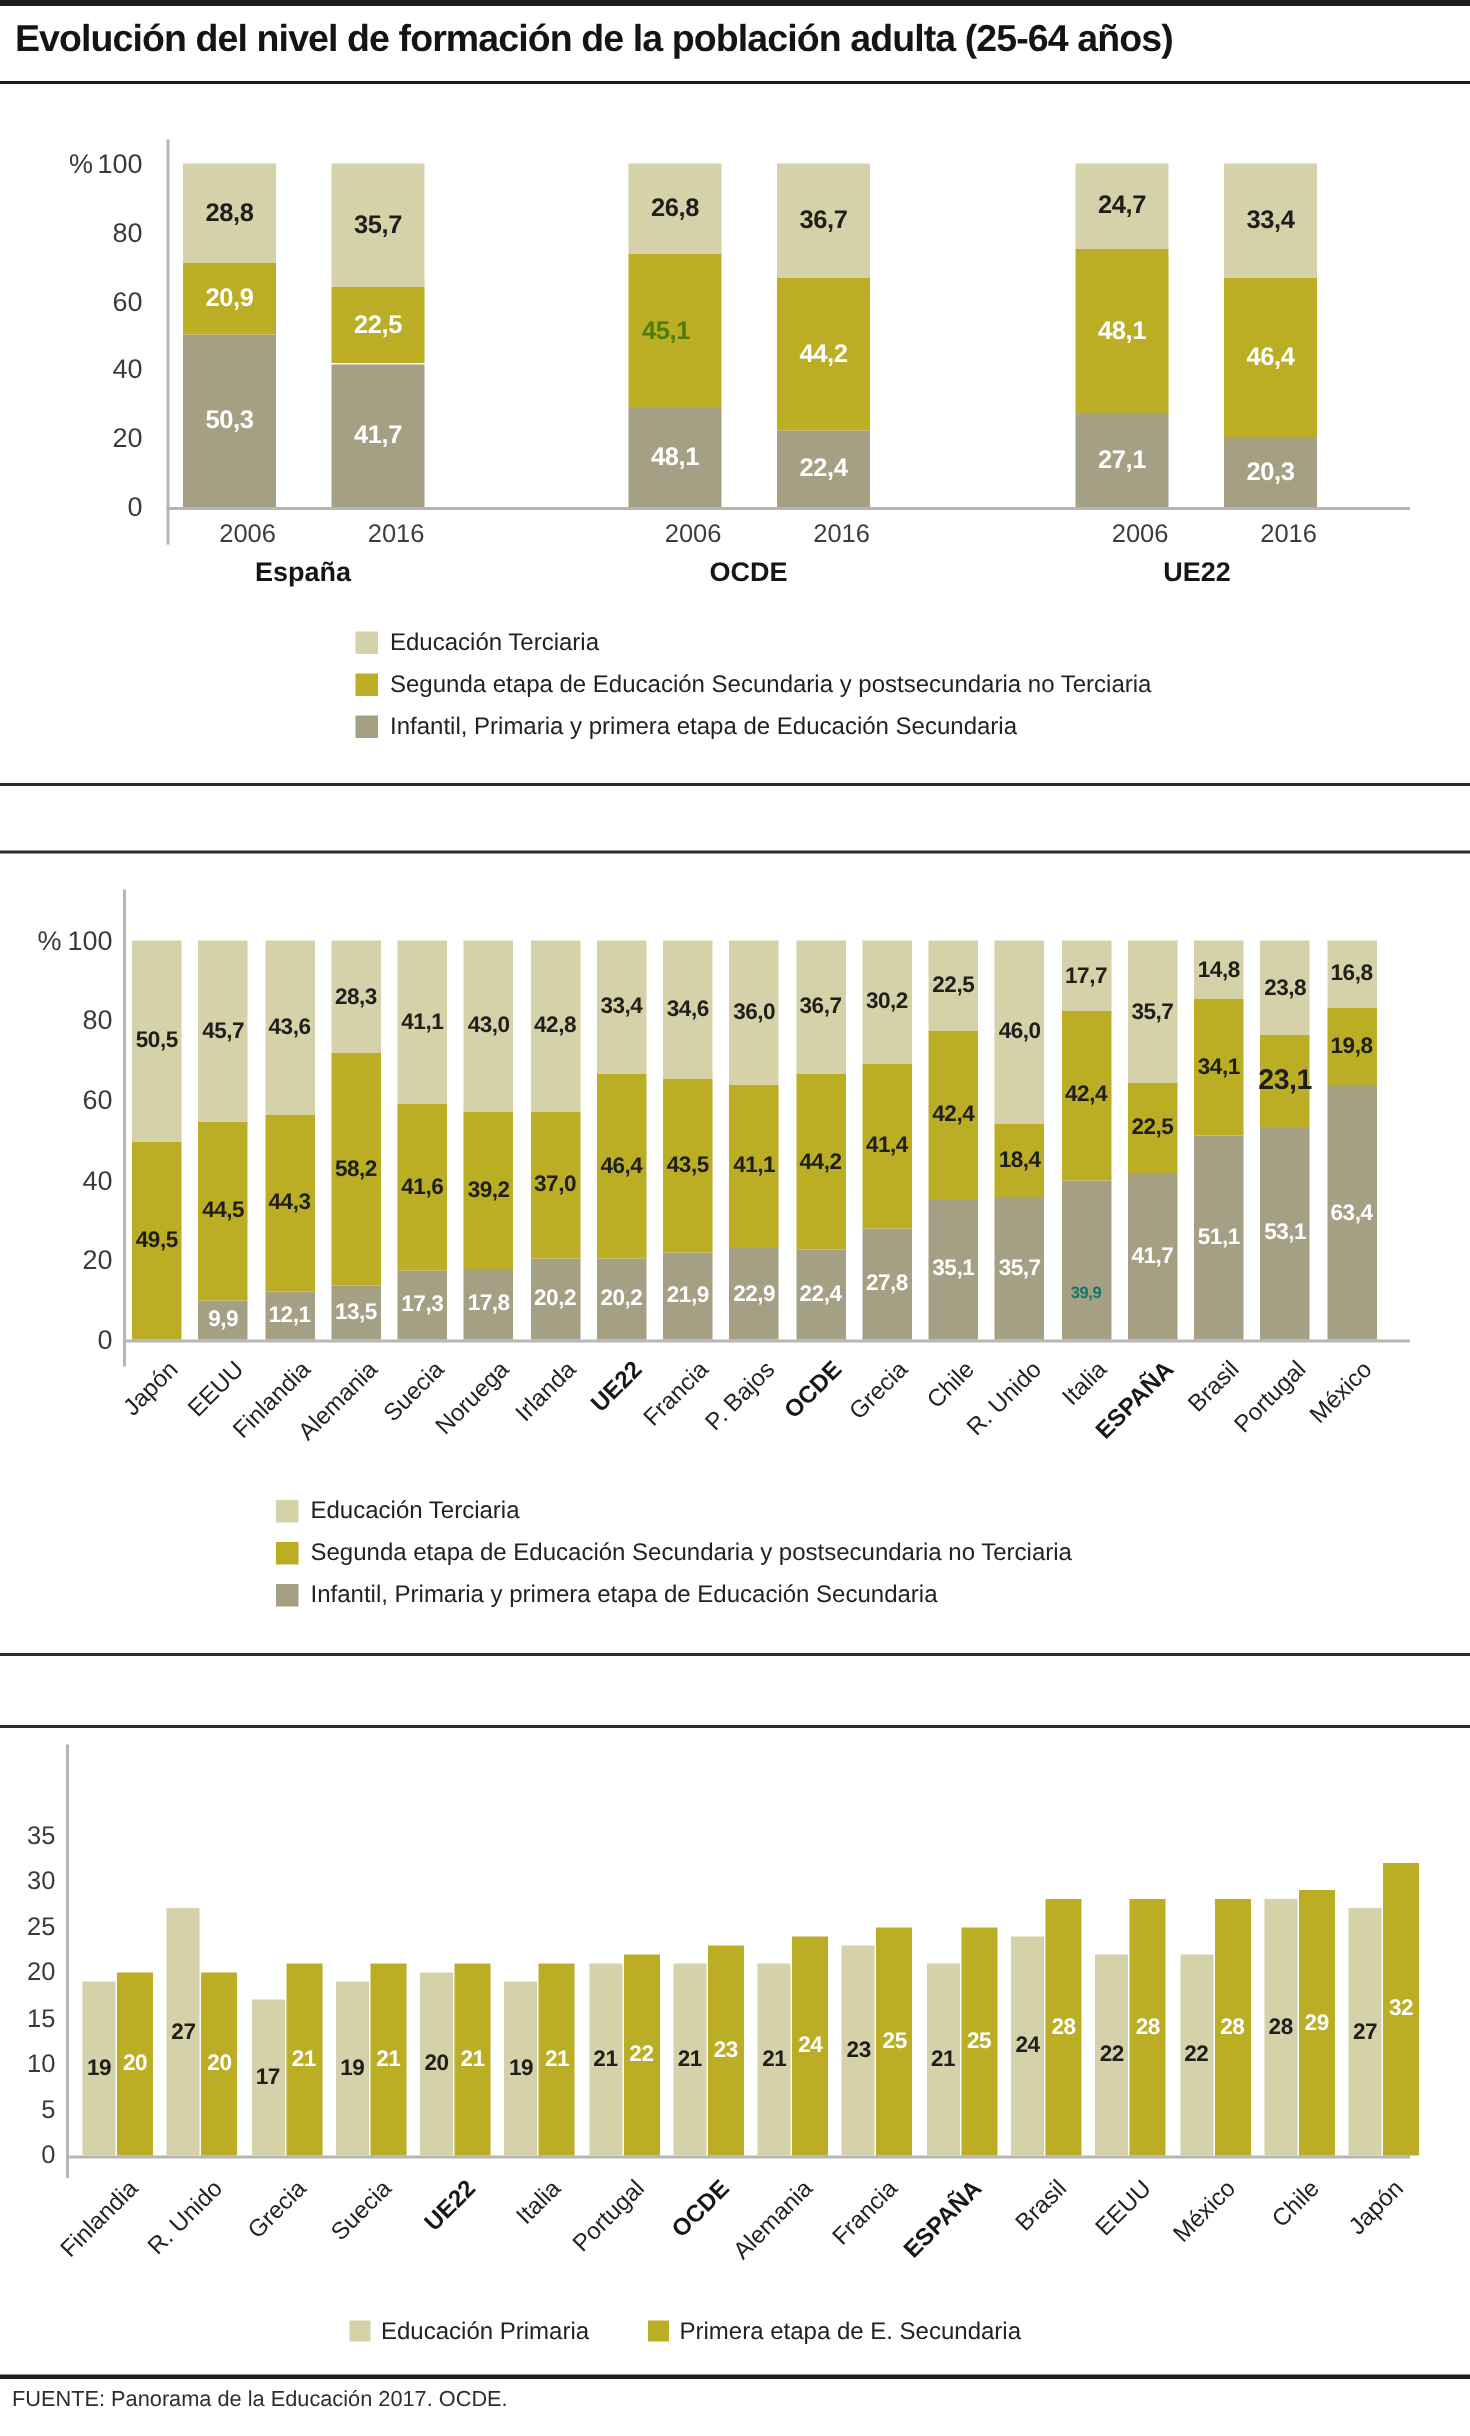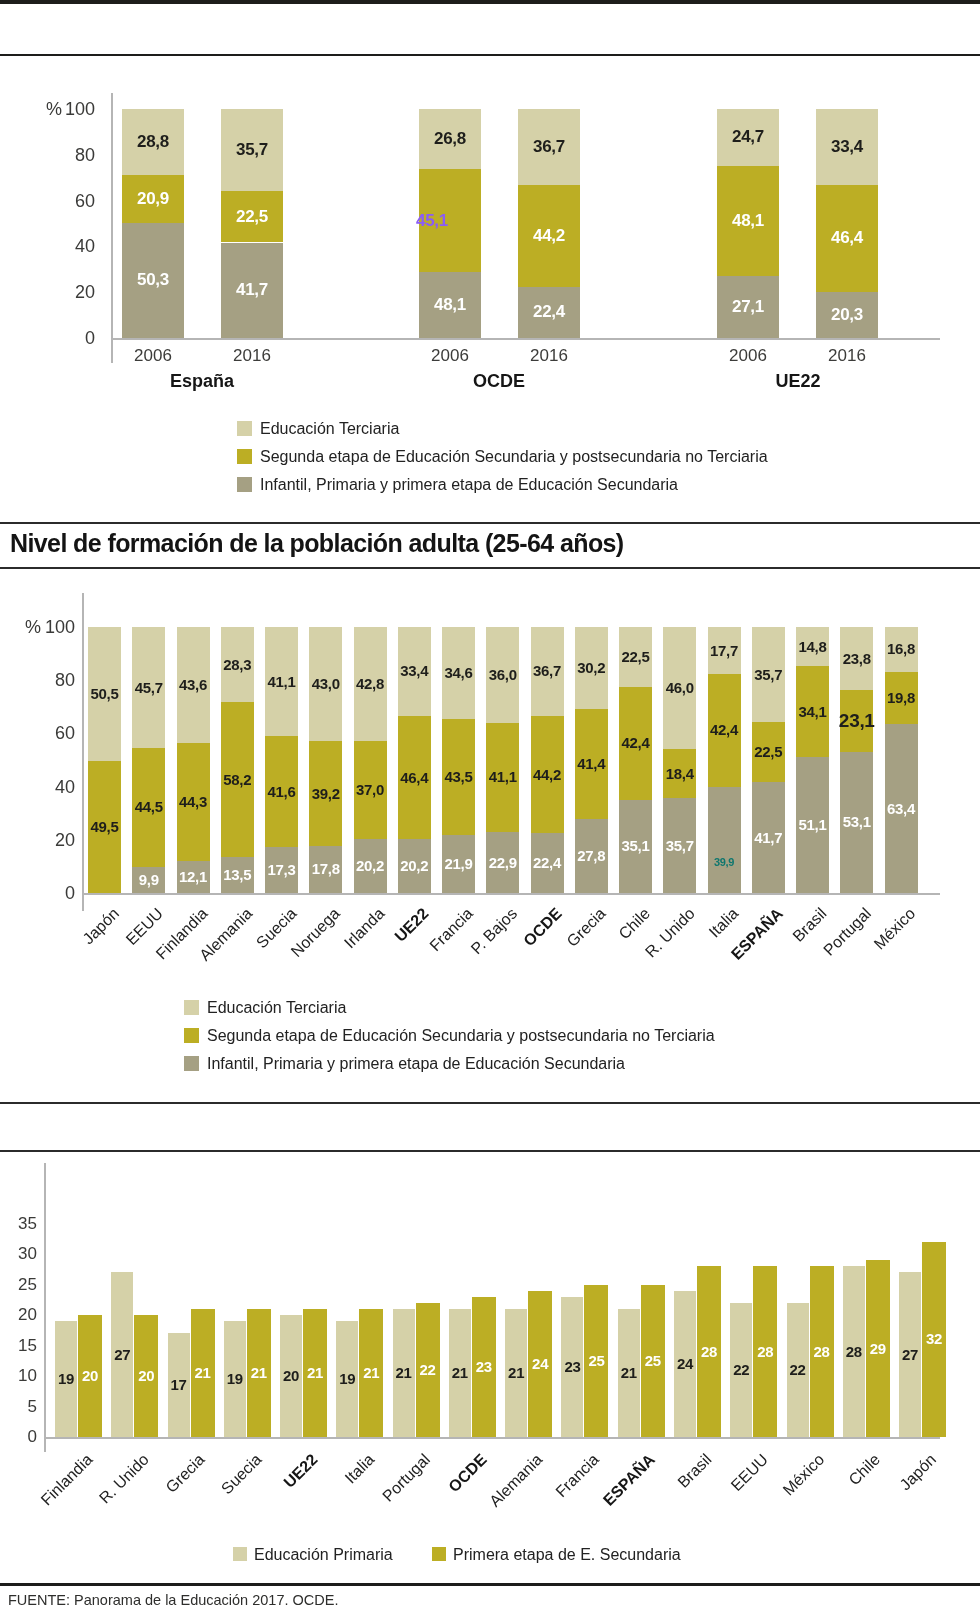--- a/index.html
+++ b/index.html
@@ -6,34 +6,35 @@
   #page{position:relative;width:980px;height:1624px;background:#fff;overflow:hidden;
         font-family:"Liberation Sans","DejaVu Sans",sans-serif;}
   .rule{position:absolute;background:#1d1d1b;}
   .title{position:absolute;margin:0;font-weight:700;color:#141414;letter-spacing:-0.6px;
          font-size:25px;white-space:nowrap;}
   .layer{position:absolute;inset:0;}
   .tick{position:absolute;text-align:right;color:#3a3a38;font-size:18px;line-height:20px;}
   .unit{position:absolute;color:#3a3a38;font-size:18px;line-height:20px;}
   .seg{position:absolute;}
   .val{position:absolute;text-align:center;font-weight:700;letter-spacing:-0.3px;line-height:20px;}
-  .xcat{position:absolute;text-align:center;color:#3c3c3a;font-size:17px;line-height:18px;}
+  .xcat{position:absolute;text-align:right;color:#3c3c3a;font-size:17px;line-height:18px;}
   .grouplab{position:absolute;text-align:center;color:#161616;font-weight:700;font-size:18px;line-height:19px;}
   .xrot{position:absolute;white-space:nowrap;transform:rotate(-45deg);transform-origin:100% 50%;
         font-size:16px;color:#222;height:18px;line-height:18px;text-align:right;}
   .axis{position:absolute;background:#b5b5b5;}
   .leg-sw{position:absolute;}
   .leg-tx{position:absolute;color:#222;font-size:16px;line-height:18px;white-space:nowrap;}
   .source{position:absolute;left:8px;top:1592px;font-size:14.5px;color:#2e2e2c;}
 </style>
 </head>
 <body>
 
 <div id="page">
   <div class="rule" style="left:0;top:0;width:980px;height:4px;"></div>
+  <h1 class="title" style="left:10px;top:12px;">Evolución del nivel de formación de la población adulta (25-64 años)</h1>
   <div class="rule" style="left:0;top:54px;width:980px;height:2px;"></div>
 
   <div class="layer" id="chart1">
       <div class="axis" style="left: 111px; top: 93px; width: 1.5px; height: 270px;"></div>
       <div class="axis" style="left: 111px; top: 338px; width: 829px; height: 1.5px;"></div>
       <div class="tick" style="left: 35px; top: 99px; width: 60px; font-size: 18px;">100</div>
       <div class="tick" style="left: 35px; top: 144.8px; width: 60px; font-size: 18px;">80</div>
       <div class="tick" style="left: 35px; top: 190.6px; width: 60px; font-size: 18px;">60</div>
       <div class="tick" style="left: 35px; top: 236.4px; width: 60px; font-size: 18px;">40</div>
       <div class="tick" style="left: 35px; top: 282.2px; width: 60px; font-size: 18px;">20</div>
@@ -50,21 +51,21 @@
       <div class="val" style="left: 205px; top: 280.253px; width: 94px; color: rgb(255, 255, 255); font-size: 17px;">41,7</div>
       <div class="seg" style="left: 221px; top: 190.982px; width: 62px; height: 51.525px; background: rgb(188, 174, 36);"></div>
       <div class="val" style="left: 205px; top: 206.744px; width: 94px; color: rgb(255, 255, 255); font-size: 17px;">22,5</div>
       <div class="seg" style="left: 221px; top: 109px; width: 62px; height: 81.982px; background: rgb(213, 209, 168);"></div>
       <div class="val" style="left: 205px; top: 139.991px; width: 94px; color: rgb(30, 30, 27); font-size: 17px;">35,7</div>
       <div class="xcat" style="left: 221px; top: 347px; width: 62px;">2016</div>
       <div class="grouplab" style="left: 132px; top: 372px; width: 140px;">España</div>
       <div class="seg" style="left: 419px; top: 272.277px; width: 62px; height: 65.723px; background: rgb(165, 160, 131);"></div>
       <div class="val" style="left: 403px; top: 295.138px; width: 94px; color: rgb(255, 255, 255); font-size: 17px;">48,1</div>
       <div class="seg" style="left: 419px; top: 168.998px; width: 62px; height: 103.279px; background: rgb(188, 174, 36);"></div>
-      <div class="val" style="left: 385px; top: 210.637px; width: 94px; color: #8b5cf6; font-size: 17px; text-align: center;">45,1</div>
+      <div class="val" style="left: 397px; top: 210.637px; width: 94px; color: #4d7c0f; font-size: 17px; text-align: center;">45,1</div>
       <div class="seg" style="left: 419px; top: 109px; width: 62px; height: 59.998px; background: rgb(213, 209, 168);"></div>
       <div class="val" style="left: 403px; top: 128.999px; width: 94px; color: rgb(30, 30, 27); font-size: 17px;">26,8</div>
       <div class="xcat" style="left: 419px; top: 347px; width: 62px;">2006</div>
       <div class="seg" style="left: 518px; top: 286.704px; width: 62px; height: 51.296px; background: rgb(165, 160, 131);"></div>
       <div class="val" style="left: 502px; top: 302.352px; width: 94px; color: rgb(255, 255, 255); font-size: 17px;">22,4</div>
       <div class="seg" style="left: 518px; top: 185.486px; width: 62px; height: 101.218px; background: rgb(188, 174, 36);"></div>
       <div class="val" style="left: 502px; top: 226.095px; width: 94px; color: rgb(255, 255, 255); font-size: 17px;">44,2</div>
       <div class="seg" style="left: 518px; top: 109px; width: 62px; height: 76.486px; background: rgb(213, 209, 168);"></div>
       <div class="val" style="left: 502px; top: 137.243px; width: 94px; color: rgb(30, 30, 27); font-size: 17px;">36,7</div>
       <div class="xcat" style="left: 518px; top: 347px; width: 62px;">2016</div>
@@ -88,21 +89,20 @@
   <div class="layer" id="legend1">
       <div class="leg-sw" style="left: 237px; top: 421px; width: 15px; height: 15px; background: rgb(213, 209, 168);"></div>
       <div class="leg-tx" style="left: 260px; top: 420px;">Educación Terciaria</div>
       <div class="leg-sw" style="left: 237px; top: 449px; width: 15px; height: 15px; background: rgb(188, 174, 36);"></div>
       <div class="leg-tx" style="left: 260px; top: 448px;">Segunda etapa de Educación Secundaria y postsecundaria no Terciaria</div>
       <div class="leg-sw" style="left: 237px; top: 477px; width: 15px; height: 15px; background: rgb(165, 160, 131);"></div>
       <div class="leg-tx" style="left: 260px; top: 476px;">Infantil, Primaria y primera etapa de Educación Secundaria</div>
     </div>
 
   <div class="rule" style="left:0;top:522px;width:980px;height:1.5px;background:#2b2b2b;"></div>
-  <h1 class="title" style="left:10px;top:529px;">Nivel de formación de la población adulta (25-64 años)</h1>
   <div class="rule" style="left:0;top:567px;width:980px;height:1.5px;background:#2b2b2b;"></div>
 
   <div class="layer" id="chart2">
       <div class="axis" style="left: 82px; top: 593px; width: 1.5px; height: 318px;"></div>
       <div class="axis" style="left: 82px; top: 893px; width: 858px; height: 1.5px;"></div>
       <div class="tick" style="left: 15px; top: 617px; width: 60px; font-size: 18px;">100</div>
       <div class="tick" style="left: 15px; top: 670.2px; width: 60px; font-size: 18px;">80</div>
       <div class="tick" style="left: 15px; top: 723.4px; width: 60px; font-size: 18px;">60</div>
       <div class="tick" style="left: 15px; top: 776.6px; width: 60px; font-size: 18px;">40</div>
       <div class="tick" style="left: 15px; top: 829.8px; width: 60px; font-size: 18px;">20</div>

